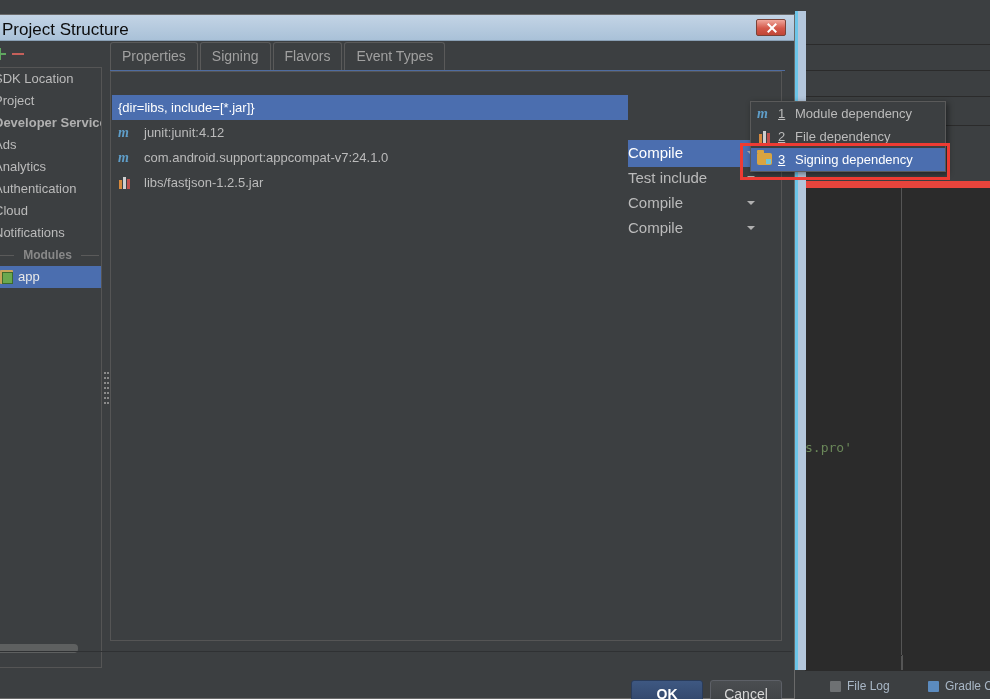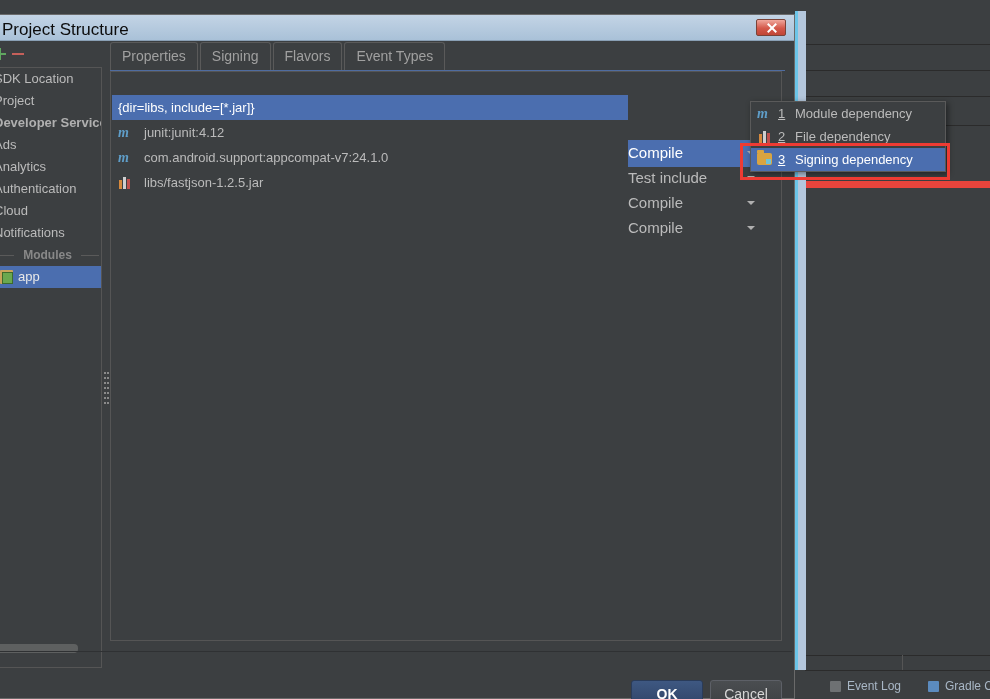--- a/index.html
+++ b/index.html
@@ -390,27 +390,31 @@
 <div id="ide-bg">
 
 
   <div class="ide-toolbar"></div>
   <div class="ide-tabstrip"></div>
   <div class="ide-tabstrip2"></div>
   <div class="ide-breadcrumb"></div>
 
   <div class="ide-redbar"></div>
 
+  <div class="ide-editor">
+    <div class="ide-editor-gutterline"></div>
+    <span class="ide-code-text">s.pro'</span>
+  </div>
 
   <div class="ide-bottomsplit"></div>
   <div class="ide-vline-670"></div>
 
   <div class="ide-statusbar">
     <div class="ide-status-sq" style="left:25px;"></div>
-    <span class="ide-status-item" style="left:42px;">Event Log</span>
+    <span class="ide-status-item" style="left:42px;">File Log</span>
     <div class="ide-status-sq g" style="left:123px;"></div>
     <span class="ide-status-item" style="left:140px;">Gradle C</span>
   </div>
 
   <div class="ide-leftedge">
     <div class="ide-leftedge-inner"></div>
   </div>
 </div>
 
 <div id="dialog">

